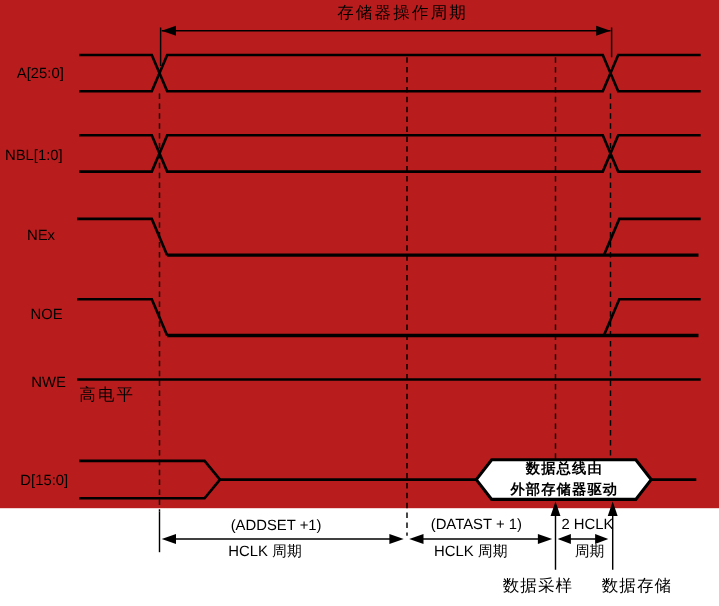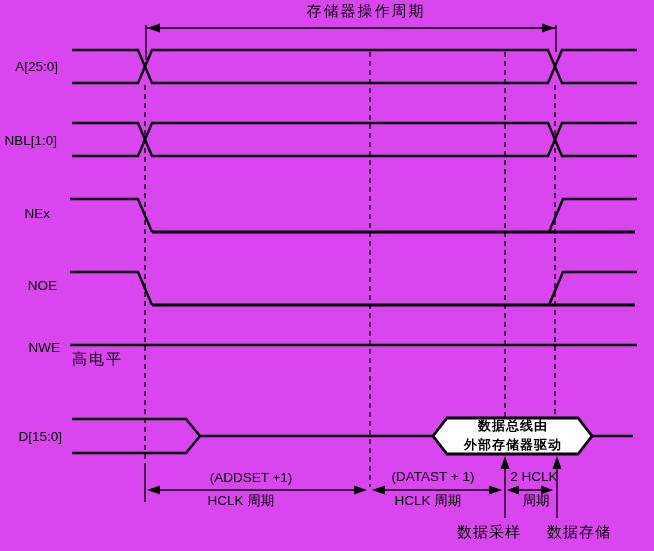--- a/index.html
+++ b/index.html
@@ -7,22 +7,22 @@
     padding: 0;
     background: #ffffff;
     width: 654px;
     height: 551px;
     overflow: hidden;
     font-family: "Liberation Sans", sans-serif;
   }
   .stage {
     position: relative;
     width: 654px;
-    height: 551px;
-    background: #d946ef;
+    height: 462px;
+    background: #b91c1c;
   }
   svg { display: block; }
   .sig-line   { stroke: #000000; stroke-width: 2.4; fill: none; stroke-linejoin: miter; }
   .sig-thick  { stroke: #000000; stroke-width: 3;   fill: none; }
   .hexagon    { stroke: #000000; stroke-width: 2.8; fill: #ffffff; }
   .measure    { stroke: #000000; stroke-width: 1.3; fill: none; }
   .dashed     { stroke: #000000; stroke-width: 1.3; fill: none; stroke-dasharray: 5 4; }
   .ahead      { fill: #000000; stroke: none; }
   .lbl        { font-family: "Liberation Sans", sans-serif; font-size: 13.5px; fill: #000000; }
   .cjk        { font-family: "Liberation Serif", serif; font-size: 15px; fill: #000000; letter-spacing: 2px; }

